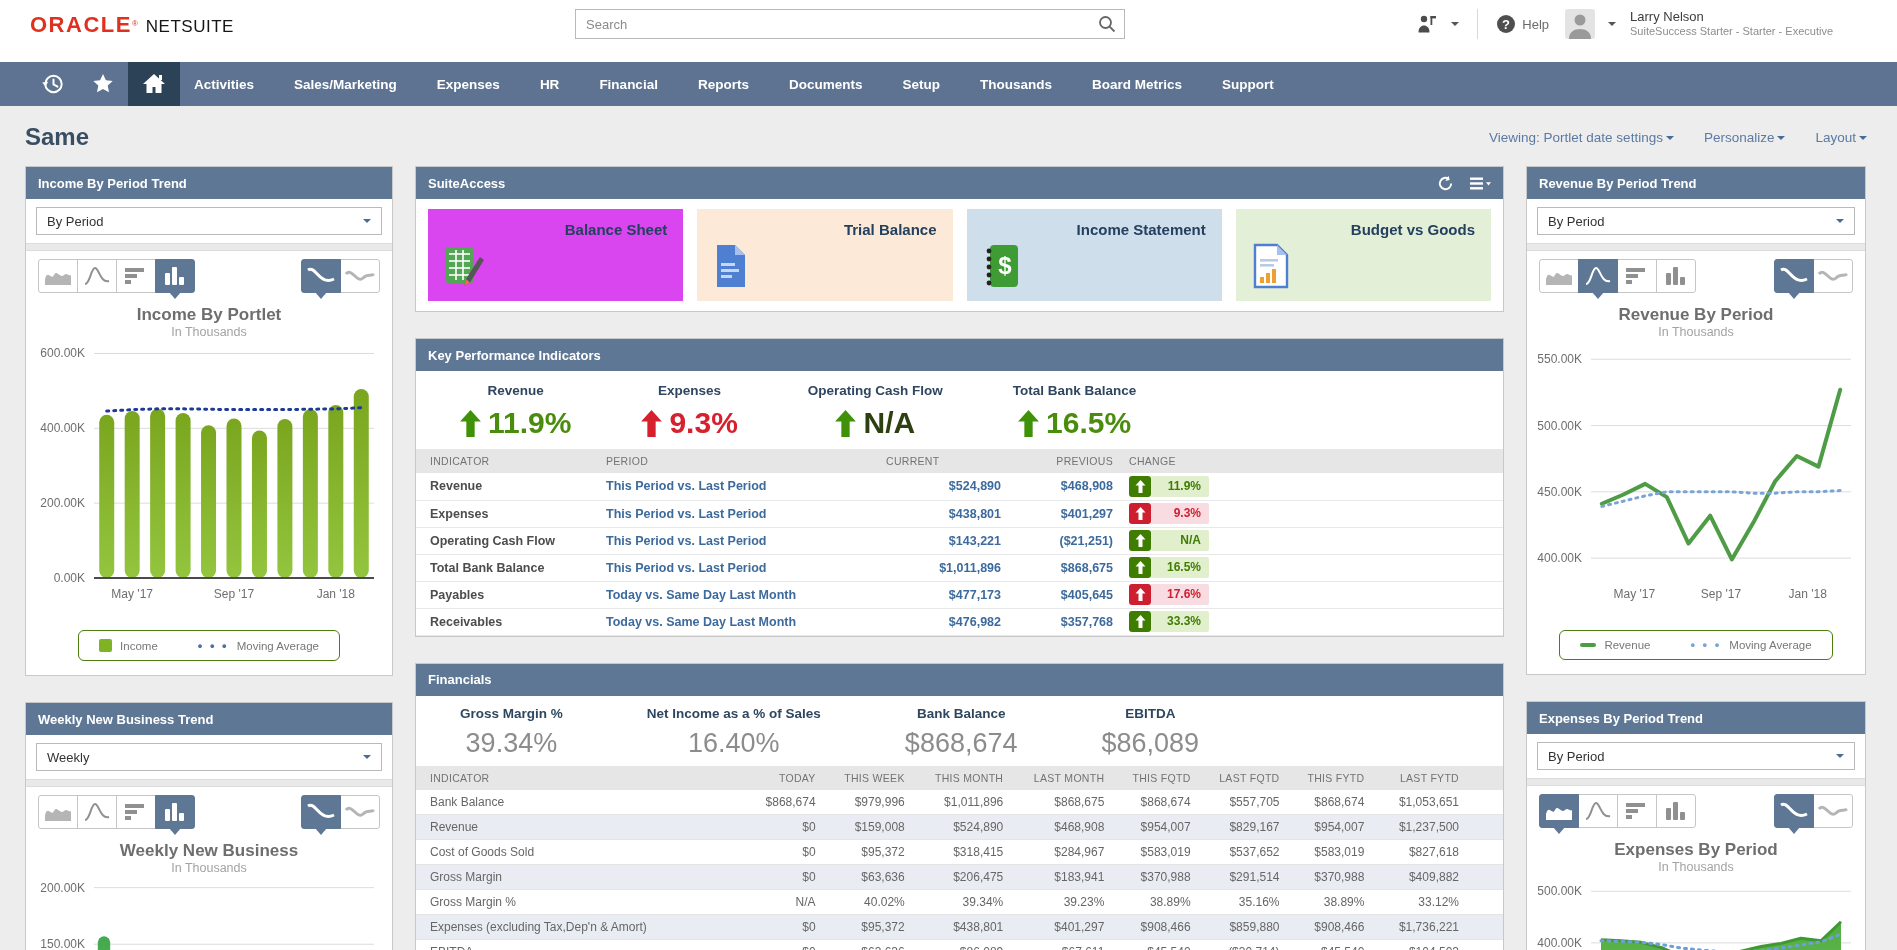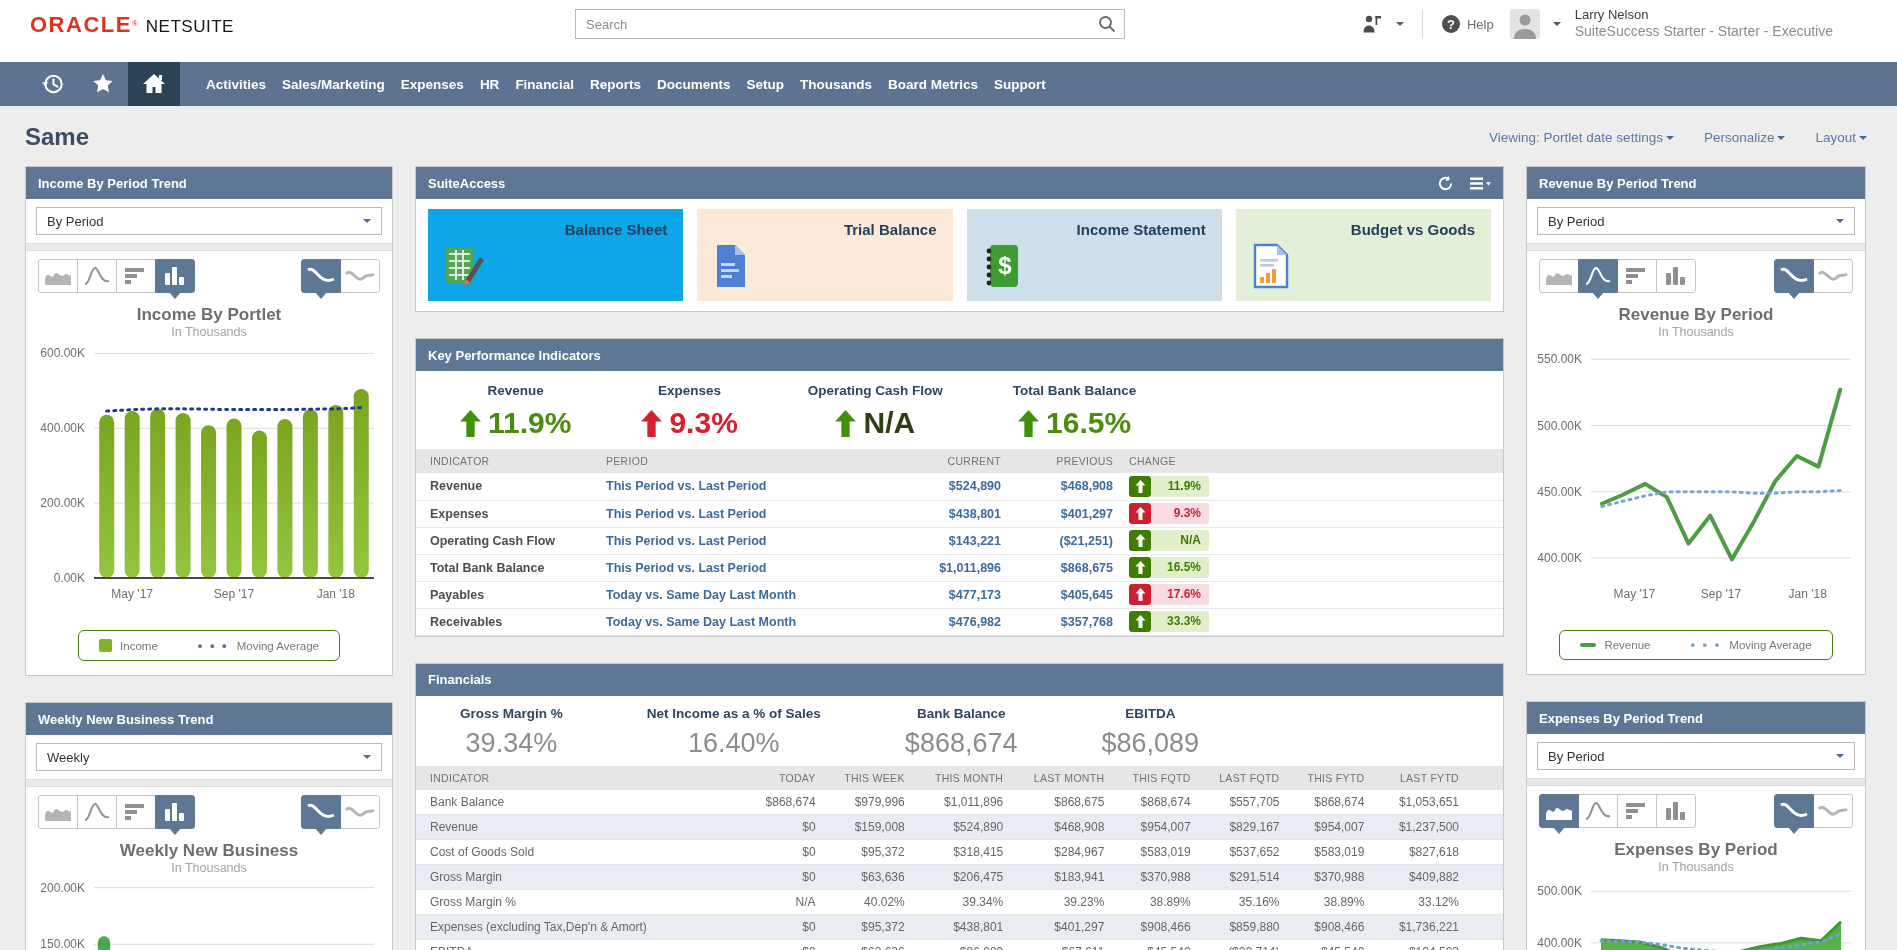--- a/index.html
+++ b/index.html
@@ -15,27 +15,27 @@
   .searchwrap input{width:100%;height:100%;border:1px solid #b9b9b9;padding:0 34px 0 10px;font-size:13px;color:#333;font-family:inherit;outline:none}
   .searchwrap input::placeholder{color:#8b8b8b}
   .search-ico{position:absolute;right:8px;top:5px}
   .usercluster{position:absolute;right:64px;top:0;height:48px;display:flex;align-items:center;gap:10px}
   .tb-divider{width:1px;height:30px;background:#d8d8d8;margin:0 8px}
   .help{display:flex;align-items:center;gap:6px;color:#6b6b6b;font-size:13px;cursor:pointer}
   .caret{display:inline-block;width:0;height:0;border:4px solid transparent;border-top-color:#555;margin-left:3px;transform:translateY(2px)}
   .c-blue{border-top-color:#4a6b96}
   .username{line-height:1.25;margin-left:4px}
   .uname{font-size:13px;color:#3c3c3c}
-  .urole{font-size:14px;color:#8d8d8d}
+  .urole{font-size:11px;color:#8d8d8d}
   
   .navbar{height:44px;background:#5d7391;display:flex;align-items:stretch}
   .nav-ico{width:50px;display:flex;align-items:center;justify-content:center;cursor:pointer}
   .nav-ico:first-child{margin-left:28px}
   .nav-home{background:#2b4257;width:52px}
-  .nav-items{display:flex;align-items:center;gap:16px;margin-left:26px}
+  .nav-items{display:flex;align-items:center;gap:40px;margin-left:14px}
   .nav-item{color:#fff;font-weight:bold;font-size:13.5px;cursor:pointer;white-space:nowrap}
   
   .pagebar{display:flex;justify-content:space-between;align-items:center;padding:18px 30px 16px 25px}
   .page-title{font-size:24px;font-weight:bold;color:#3a4e63;line-height:26px}
   .page-controls{display:flex;gap:30px;align-items:center}
   .pctrl{color:#5b7aa3;font-size:13.5px;cursor:pointer;white-space:nowrap}
   
   .content{display:flex;padding:0 25px;gap:22px;align-items:flex-start}
   .col-left{width:368px;flex:none}
   .col-mid{width:1089px;flex:none}
@@ -74,21 +74,21 @@
   .kpi-summary{display:flex;gap:70px;padding:12px 10px 10px 44px}
   .kpi-item{text-align:center}
   .kpi-label{font-size:13.5px;font-weight:bold;color:#2f4660;margin-bottom:8px;line-height:16px}
   .kpi-value{display:flex;align-items:center;justify-content:center;gap:7px;font-size:30px;font-weight:bold;line-height:32px}
   .v-green{color:#4a8c0e}.v-red{color:#d6202d}.v-dark{color:#2d4012}
   table{border-collapse:collapse;width:100%}
   thead th{background:#e6e6e6;color:#737373;font-size:10.5px;font-weight:400;height:24px;text-transform:uppercase;letter-spacing:.3px}
   .kpi-table td{height:27px;border-bottom:1px solid #e8e8e8;font-size:12.5px}
   .kpi-table th:nth-child(1){width:190px;text-align:left;padding-left:14px}
   .kpi-table th:nth-child(2){width:280px;text-align:left}
-  .kpi-table th:nth-child(3){width:115px;text-align:right}
+  .kpi-table th:nth-child(3){width:115px;text-align:left}
   .kpi-table th:nth-child(4){width:112px;text-align:right}
   .kpi-table th:nth-child(5){width:150px;text-align:left;padding-left:16px}
   .kpi-table td:nth-child(1){padding-left:14px;font-weight:bold;color:#4d4d4d}
   .kpi-table td:nth-child(3),.kpi-table td:nth-child(4){text-align:right}
   .blue{color:#3d6a9d;font-weight:bold;cursor:pointer}
   .badge{display:inline-flex;align-items:center;margin-left:16px;height:21px}
   .badge-box{width:22px;height:21px;border-radius:3px;display:flex;align-items:center;justify-content:center;flex:none}
   .badge-pill{height:21px;line-height:21px;min-width:58px;padding:0 8px;font-size:12px;font-weight:bold;text-align:right;border-radius:0 2px 2px 0}
   .bg-green{background:#3f7d00}.bg-red{background:#ce1f30}
   .pill-green{background:#e2efcd;color:#3f7d00}.pill-red{background:#f9dce2;color:#ce1f30}
@@ -397,21 +397,21 @@
             <svg width="21" height="13" viewBox="0 0 21 13">
                 <rect y="0.5" width="13" height="2.4" fill="#fff"></rect>
                 <rect y="5.3" width="13" height="2.4" fill="#fff"></rect>
                 <rect y="10.1" width="13" height="2.4" fill="#fff"></rect>
                 <path d="M16 5.3 h5 l-2.5 3.2 z" fill="#fff"></path>
               </svg>
           </span>
         </span>
       </div>
       <div class="sa-cards">
-          <div class="sa-card" style="background: #0ea5e9;">
+          <div class="sa-card" style="background: #d946ef;">
             <div class="sa-label">Balance Sheet</div>
             <div class="sa-icon"><svg width="42" height="46" viewBox="0 0 42 46">
                 <rect x="2" y="4" width="27" height="36" rx="2" fill="#53a653"></rect>
                 <g stroke="#fff" stroke-width="1.6">
                   <line x1="5" y1="11" x2="26" y2="11"></line>
                   <line x1="5" y1="18" x2="26" y2="18"></line>
                   <line x1="5" y1="25" x2="26" y2="25"></line>
                   <line x1="5" y1="32" x2="26" y2="32"></line>
                   <line x1="12" y1="7" x2="12" y2="37"></line>
                   <line x1="19" y1="7" x2="19" y2="37"></line>

